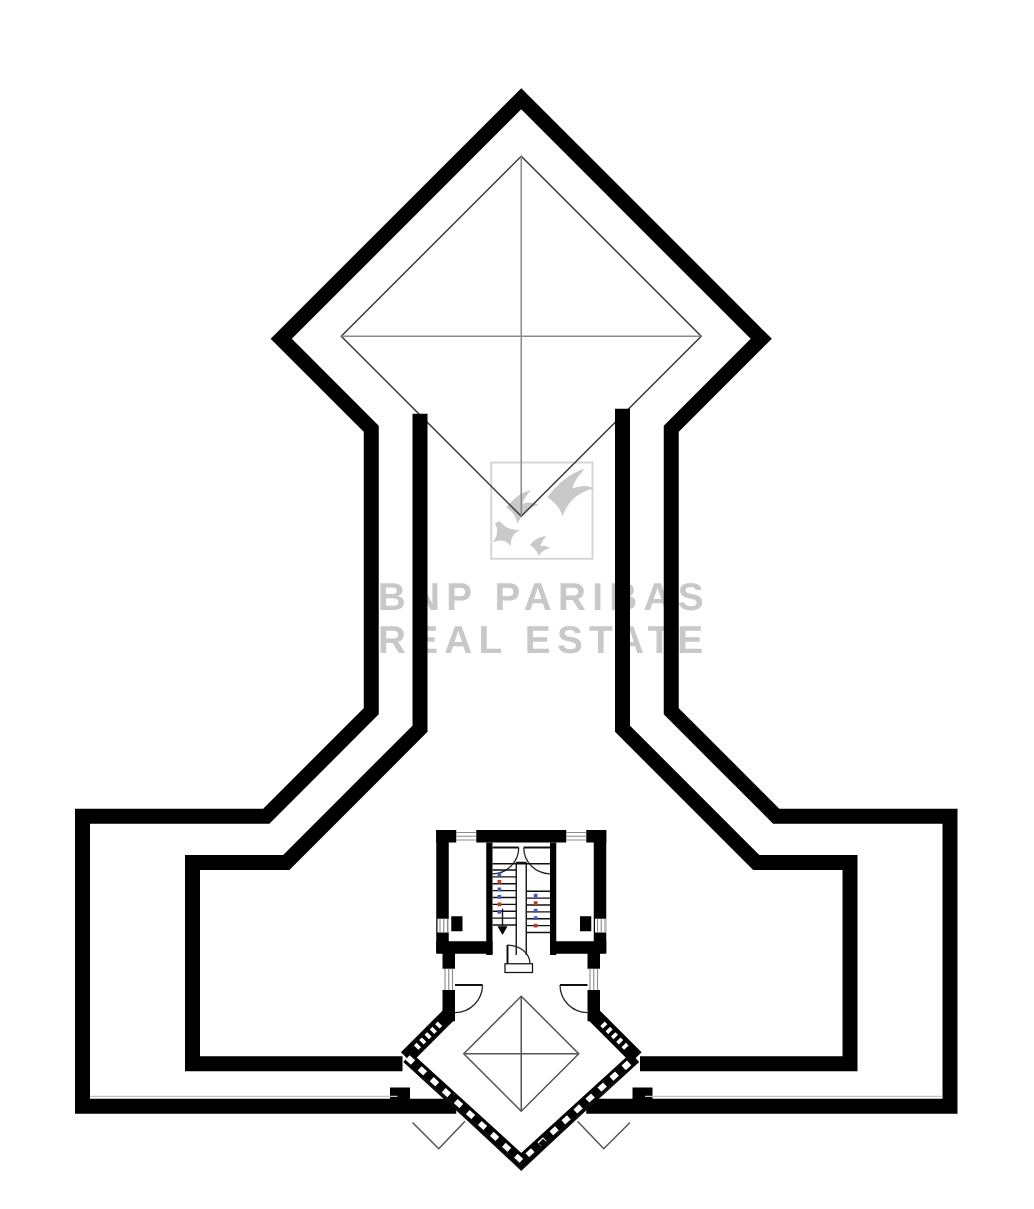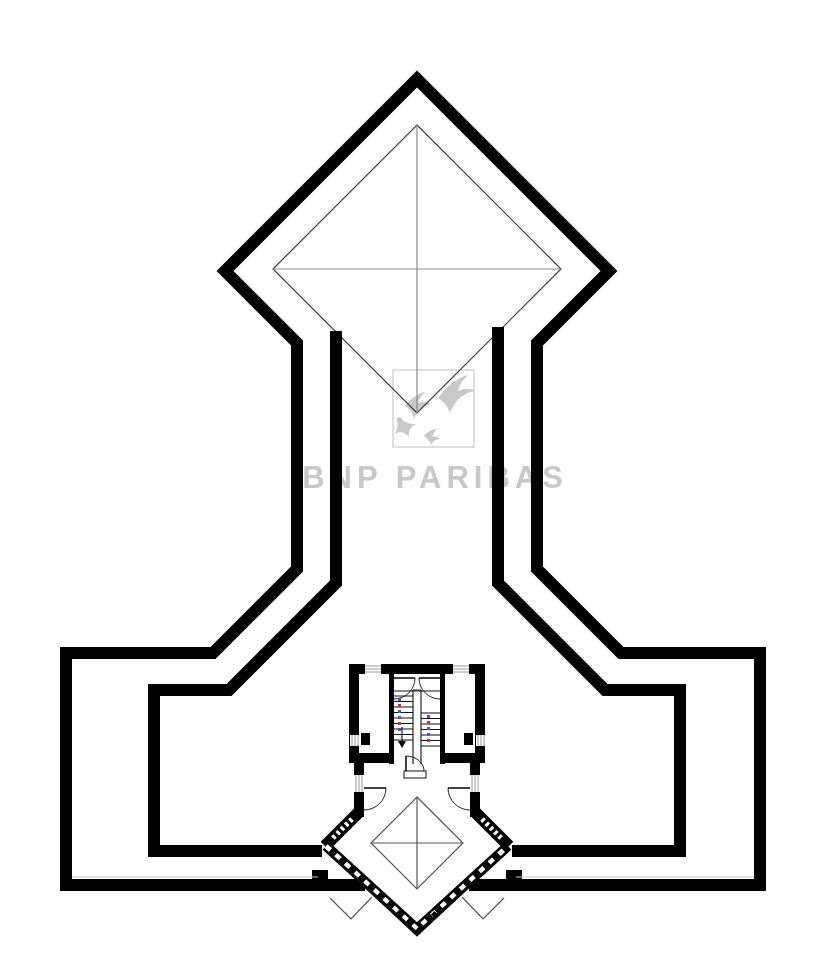--- a/index.html
+++ b/index.html
@@ -45,20 +45,21 @@
   .mark-b{fill:var(--mark-blue,#4857c4);}
   .mark-r{fill:var(--mark-red,#c0392b);}
 </style>
 </head>
 <body>
 
 <div class="canvas">
 
   <div class="watermark">
     <div>BNP PARIBAS</div>
+    <div>REAL ESTATE</div>
   </div>
 
   <svg class="plan" width="827" height="967" viewBox="0 0 827 967">
 
     <g>
       <rect class="logo-box" x="393" y="370" width="81" height="77"></rect>
       <path class="logo-bird" d="M438,398 C446,386 459,377 468,375 C462,381 459,386 458,391
         C464,388 471,388 475,391 C468,392 461,396 456,402 C453,406 451,410 450,413
         C448,406 443,401 438,398 Z"></path>
       <path class="logo-bird" d="M405,406 C411,398 419,393 425,392 C421,396 419,400 418,403

